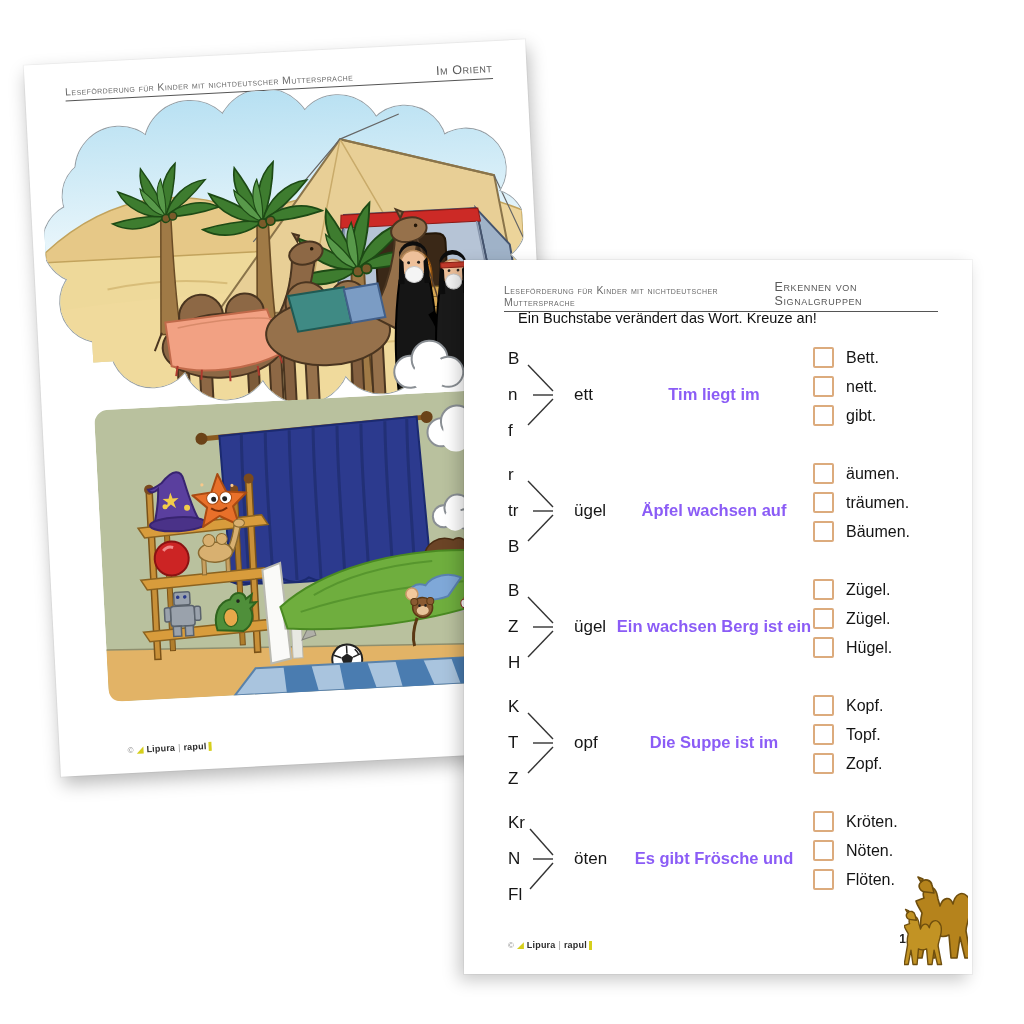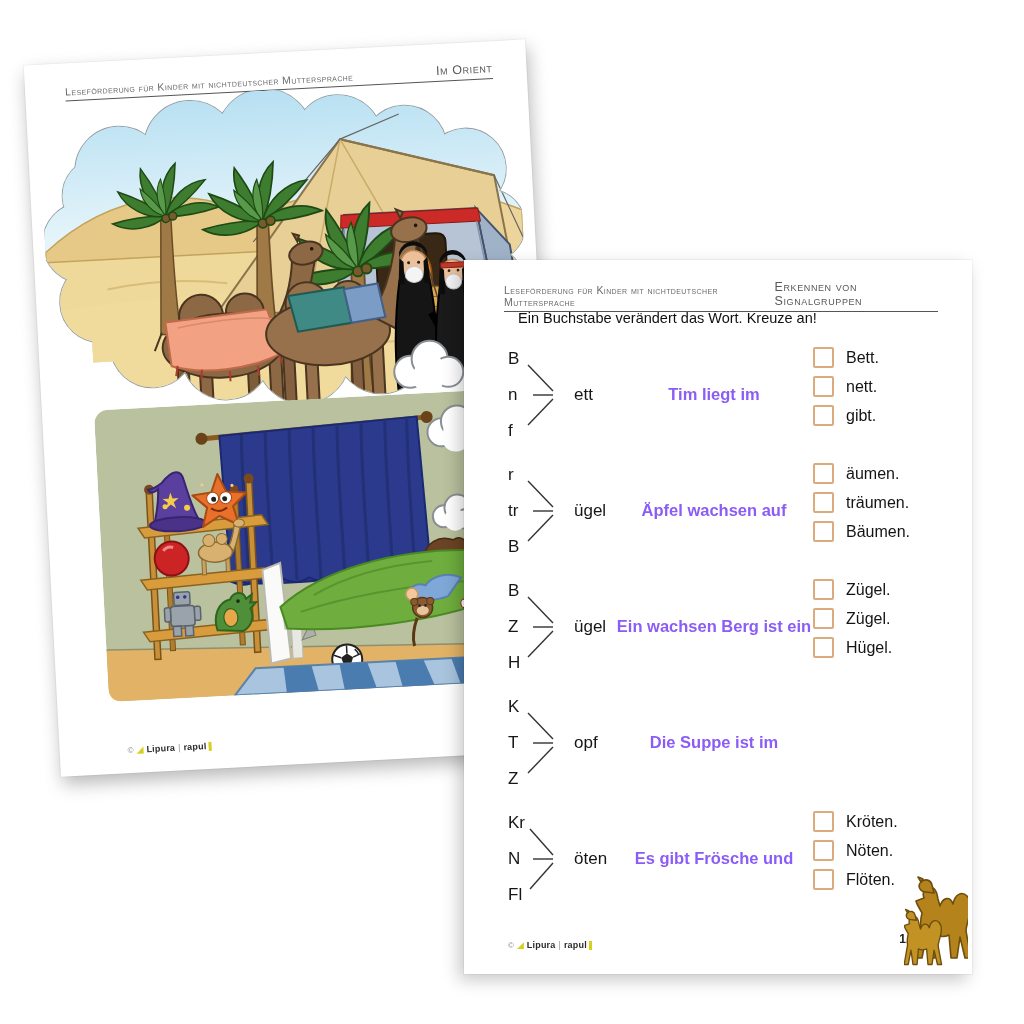--- a/index.html
+++ b/index.html
@@ -541,20 +541,34 @@
             <line x1="27" y1="48" x2="47" y2="48"></line>
                 <line x1="22" y1="78" x2="47" y2="52"></line>
               </g>
           </svg>
           <span class="fl l1">K</span>
           <span class="fl l2">T</span>
           <span class="fl l3">Z</span>
           <span class="stem">opf</span>
         </div>
         <div class="sentence">Die Suppe ist im</div>
+        <div class="options">
+          <div class="opt">
+              <span class="box"></span>
+            <span class="olabel">Kopf.</span>
+            </div>
+          <div class="opt">
+              <span class="box"></span>
+            <span class="olabel">Topf.</span>
+            </div>
+          <div class="opt">
+              <span class="box"></span>
+            <span class="olabel">Zopf.</span>
+            </div>
+        </div>
       </div>
 
       <div class="group">
         <div class="fan">
           <svg width="150" height="96" viewBox="0 0 150 96">
             <g stroke="#333" stroke-width="1.4">
                 <line x1="24" y1="18" x2="47" y2="44"></line>
             <line x1="27" y1="48" x2="47" y2="48"></line>
                 <line x1="24" y1="78" x2="47" y2="52"></line>
               </g>

